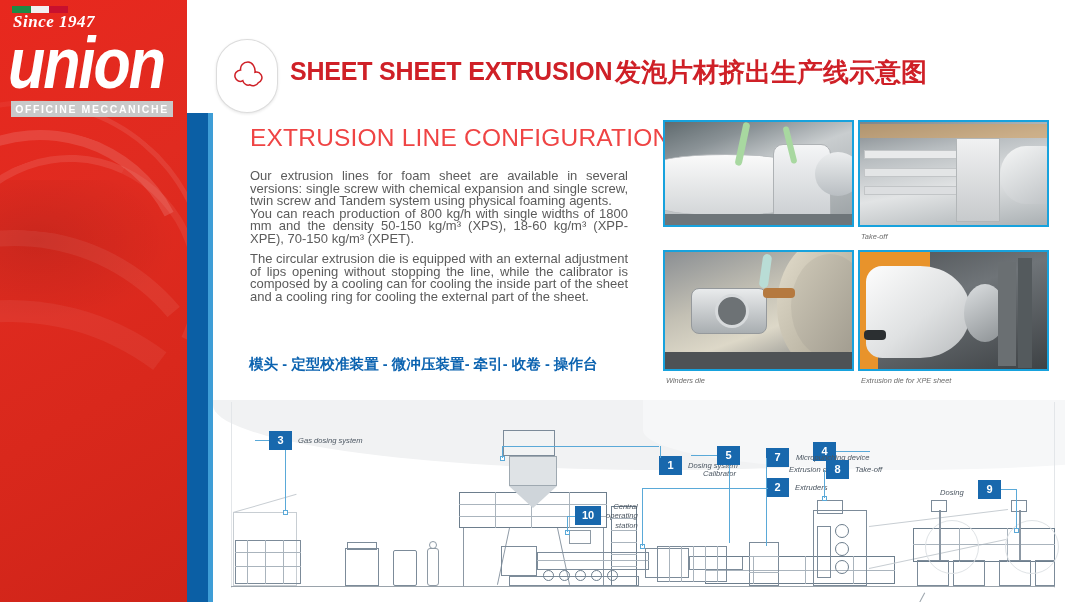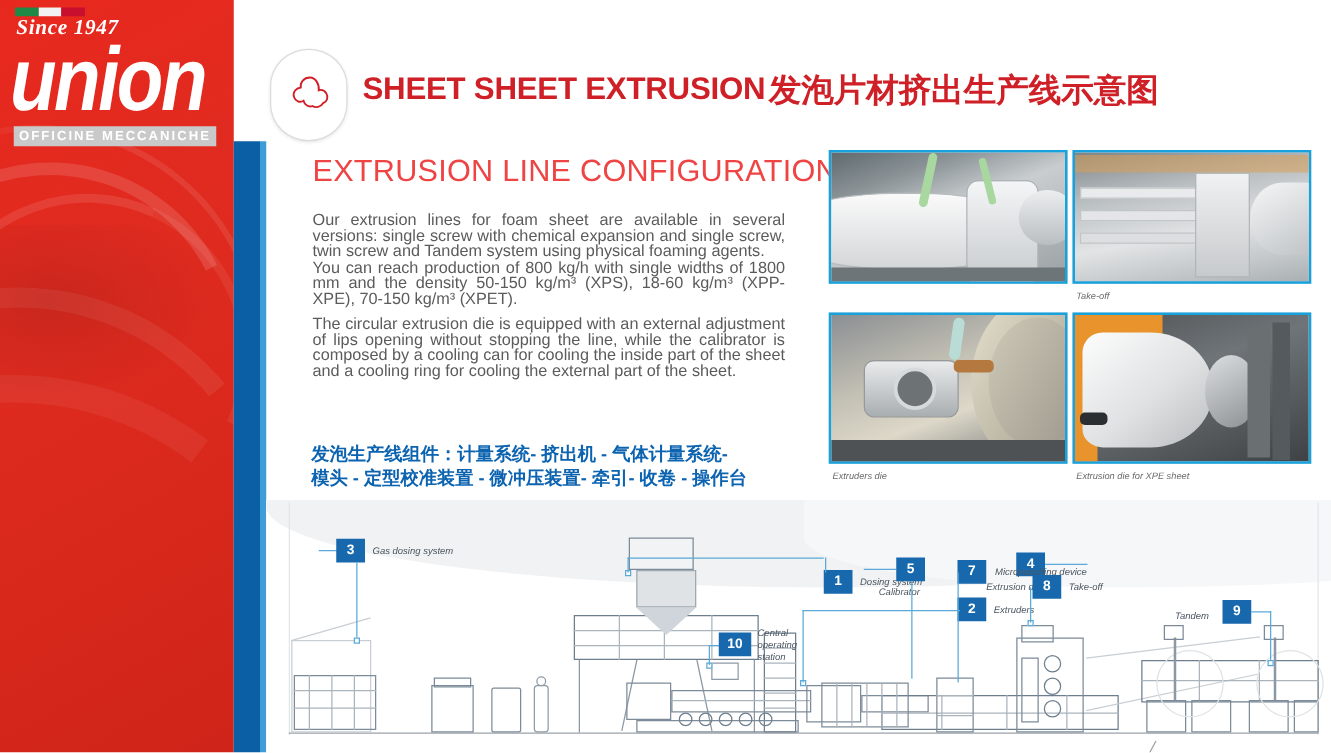--- a/index.html
+++ b/index.html
@@ -147,21 +147,20 @@
                C28.6 12.4 26 11.6 24 12.2 C24.6 7.4 21.4 2 17 2 Z" fill="none" stroke="#cf2027" stroke-width="1.5"></path>
     </svg>
   </div>
   <div class="title-en">SHEET SHEET EXTRUSION</div>
   <div class="title-cn" id="title-cn" style="left: 615px;">发泡片材挤出生产线示意图</div>
 
   <div class="sec-title">EXTRUSION LINE CONFIGURATION</div>
   <div class="body-text" id="p1"><span>Our extrusion lines for foam sheet are available in several versions: single screw with chemical expansion and single screw, twin screw and Tandem system using physical foaming agents.</span><br><span>You can reach production of 800 kg/h with single widths of 1800 mm and the density 50-150 kg/m³ (XPS), 18-60 kg/m³ (XPP-XPE), 70-150 kg/m³ (XPET).</span></div>
   <div class="body-text" id="p2"><span>The circular extrusion die is equipped with an external adjustment of lips opening without stopping the line, while the calibrator is composed by a cooling can for cooling the inside part of the sheet and a cooling ring for cooling the external part of the sheet.</span></div>
   <div class="cn-block">
-    <div>发泡生产线组件：计量系统- 挤出机 - 气体计量系统-</div>
     <div>模头 - 定型校准装置 - 微冲压装置- 牵引- 收卷 - 操作台</div>
   </div>
 
   <div class="photo ph1">
     <div class="scene" style="background:linear-gradient(160deg,#5f6a6e 0%,#8a9296 22%,#c9cdcf 45%,#9aa0a3 100%)"></div>
     <div class="tube" style="left:-14px;top:32px;width:150px;height:62px;background:linear-gradient(180deg,#fafafa,#d3d6d8);border:1px solid #b6babd;"></div>
     <div class="tube" style="left:108px;top:22px;width:58px;height:84px;background:linear-gradient(180deg,#f4f5f6,#c6cacd);border:1px solid #aeb2b5;border-radius:10px;"></div>
     <div class="tube" style="left:150px;top:30px;width:46px;height:44px;background:linear-gradient(180deg,#eceeef,#b9bec2);border-radius:50%;"></div>
     <div class="hose" style="left:74px;top:0px;width:7px;height:44px;transform:rotate(12deg);"></div>
     <div class="hose" style="left:122px;top:4px;width:6px;height:38px;transform:rotate(-14deg);"></div>
@@ -183,21 +182,21 @@
   <div class="photo ph3">
     <div class="scene" style="background:linear-gradient(160deg,#8b8f93 0%,#c3c0b4 38%,#ddd8c8 62%,#6d7073 100%)"></div>
     <div style="position:absolute;left:112px;top:-16px;width:110px;height:140px;background:linear-gradient(120deg,#e6e0cf,#b9b3a2 55%,#8f8a7c);border-radius:50%;"></div>
     <div style="position:absolute;left:126px;top:2px;width:78px;height:104px;background:linear-gradient(120deg,#cfc9b8,#9b968a);border-radius:50%;"></div>
     <div style="position:absolute;left:26px;top:36px;width:76px;height:46px;background:linear-gradient(180deg,#e9ebec,#a9aeb1);border-radius:8px;border:1px solid #95999c;"></div>
     <div style="position:absolute;left:50px;top:42px;width:34px;height:34px;border:3px solid #d7dadc;border-radius:50%;background:#6d7275;"></div>
     <div class="hose" style="left:96px;top:2px;width:9px;height:34px;background:#b9ddd6;transform:rotate(8deg);"></div>
     <div style="position:absolute;left:98px;top:36px;width:32px;height:10px;background:#b5793f;border-radius:4px;"></div>
     <div style="position:absolute;left:0;top:100px;width:191px;height:21px;background:#4e5255;"></div>
   </div>
-  <div class="cap c3">Extruders die</div>
+  <div class="cap c3">Winders die</div>
 
   <div class="photo ph4">
     <div class="scene" style="background:linear-gradient(160deg,#4d5154 0%,#6f7478 40%,#3e4245 100%)"></div>
     <div style="position:absolute;left:0px;top:0px;width:18px;height:121px;background:#e8932b;"></div>
     <div style="position:absolute;left:0px;top:0px;width:70px;height:16px;background:#e8932b;"></div>
     <div style="position:absolute;left:6px;top:14px;width:104px;height:92px;background:linear-gradient(140deg,#fdfdfd,#dfe1e2 55%,#b9bcbe);border-radius:16px 48% 48% 16%;"></div>
     <div style="position:absolute;left:104px;top:32px;width:42px;height:58px;background:linear-gradient(150deg,#dcdfe1,#8b9093);border-radius:50%;"></div>
     <div style="position:absolute;left:138px;top:10px;width:18px;height:104px;background:#6a6f72;"></div>
     <div style="position:absolute;left:158px;top:6px;width:14px;height:110px;background:#545a5d;"></div>
     <div style="position:absolute;left:4px;top:78px;width:22px;height:10px;background:#2b2f31;border-radius:4px;"></div>
@@ -330,37 +329,37 @@
     <div class="lbl" style="left:582px;top:83px;">Extruders</div>
 
     <div class="badge" style="left:600px;top:42px;">4</div>
     <div class="lead leadh" style="left:623px;top:51px;width:34px;"></div>
     <div class="lbl" style="left:576px;top:65px;">Extrusion die</div>
 
     <div class="anchor" style="left:352px;top:130px;"></div>
     <div class="lead leadv" style="left:354px;top:116px;height:16px;"></div>
     <div class="lead leadh" style="left:354px;top:116px;width:8px;"></div>
     <div class="badge" style="left:362px;top:106px;width:26px;">10</div>
-    <div class="lbl" id="lbl10" style="left:393px;top:102px;">Central<br>operating<br>station</div>
+    <div class="lbl" id="lbl10" style="left:393px;top:102px;text-align:right;">Central<br>operating<br>station</div>
 
     <div class="lead leadh" style="left:478px;top:55px;width:26px;"></div>
     <div class="badge" style="left:504px;top:46px;">5</div>
     <div class="lbl" style="left:490px;top:69px;">Calibrator</div>
     <div class="lead leadv" style="left:516px;top:65px;height:78px;"></div>
 
     <div class="badge" style="left:553px;top:48px;">7</div>
     <div class="lbl" style="left:583px;top:53px;">Micropunching device</div>
     <div class="lead leadv" style="left:553px;top:58px;height:88px;"></div>
 
     <div class="anchor" style="left:609px;top:96px;"></div>
     <div class="lead leadv" style="left:611px;top:70px;height:28px;"></div>
     <div class="lead leadh" style="left:611px;top:70px;width:0px;"></div>
     <div class="badge" style="left:613px;top:60px;">8</div>
     <div class="lbl" style="left:642px;top:65px;">Take-off</div>
 
-    <div class="lbl" style="left:727px;top:88px;">Tandem</div>
+    <div class="lbl" style="left:727px;top:88px;">Dosing</div>
     <div class="badge" style="left:765px;top:80px;">9</div>
     <div class="lead leadh" style="left:788px;top:89px;width:16px;"></div>
     <div class="lead leadv" style="left:803px;top:89px;height:42px;"></div>
     <div class="anchor" style="left:801px;top:128px;"></div>
   </div>
 
 </div>
 
 </body></html>

